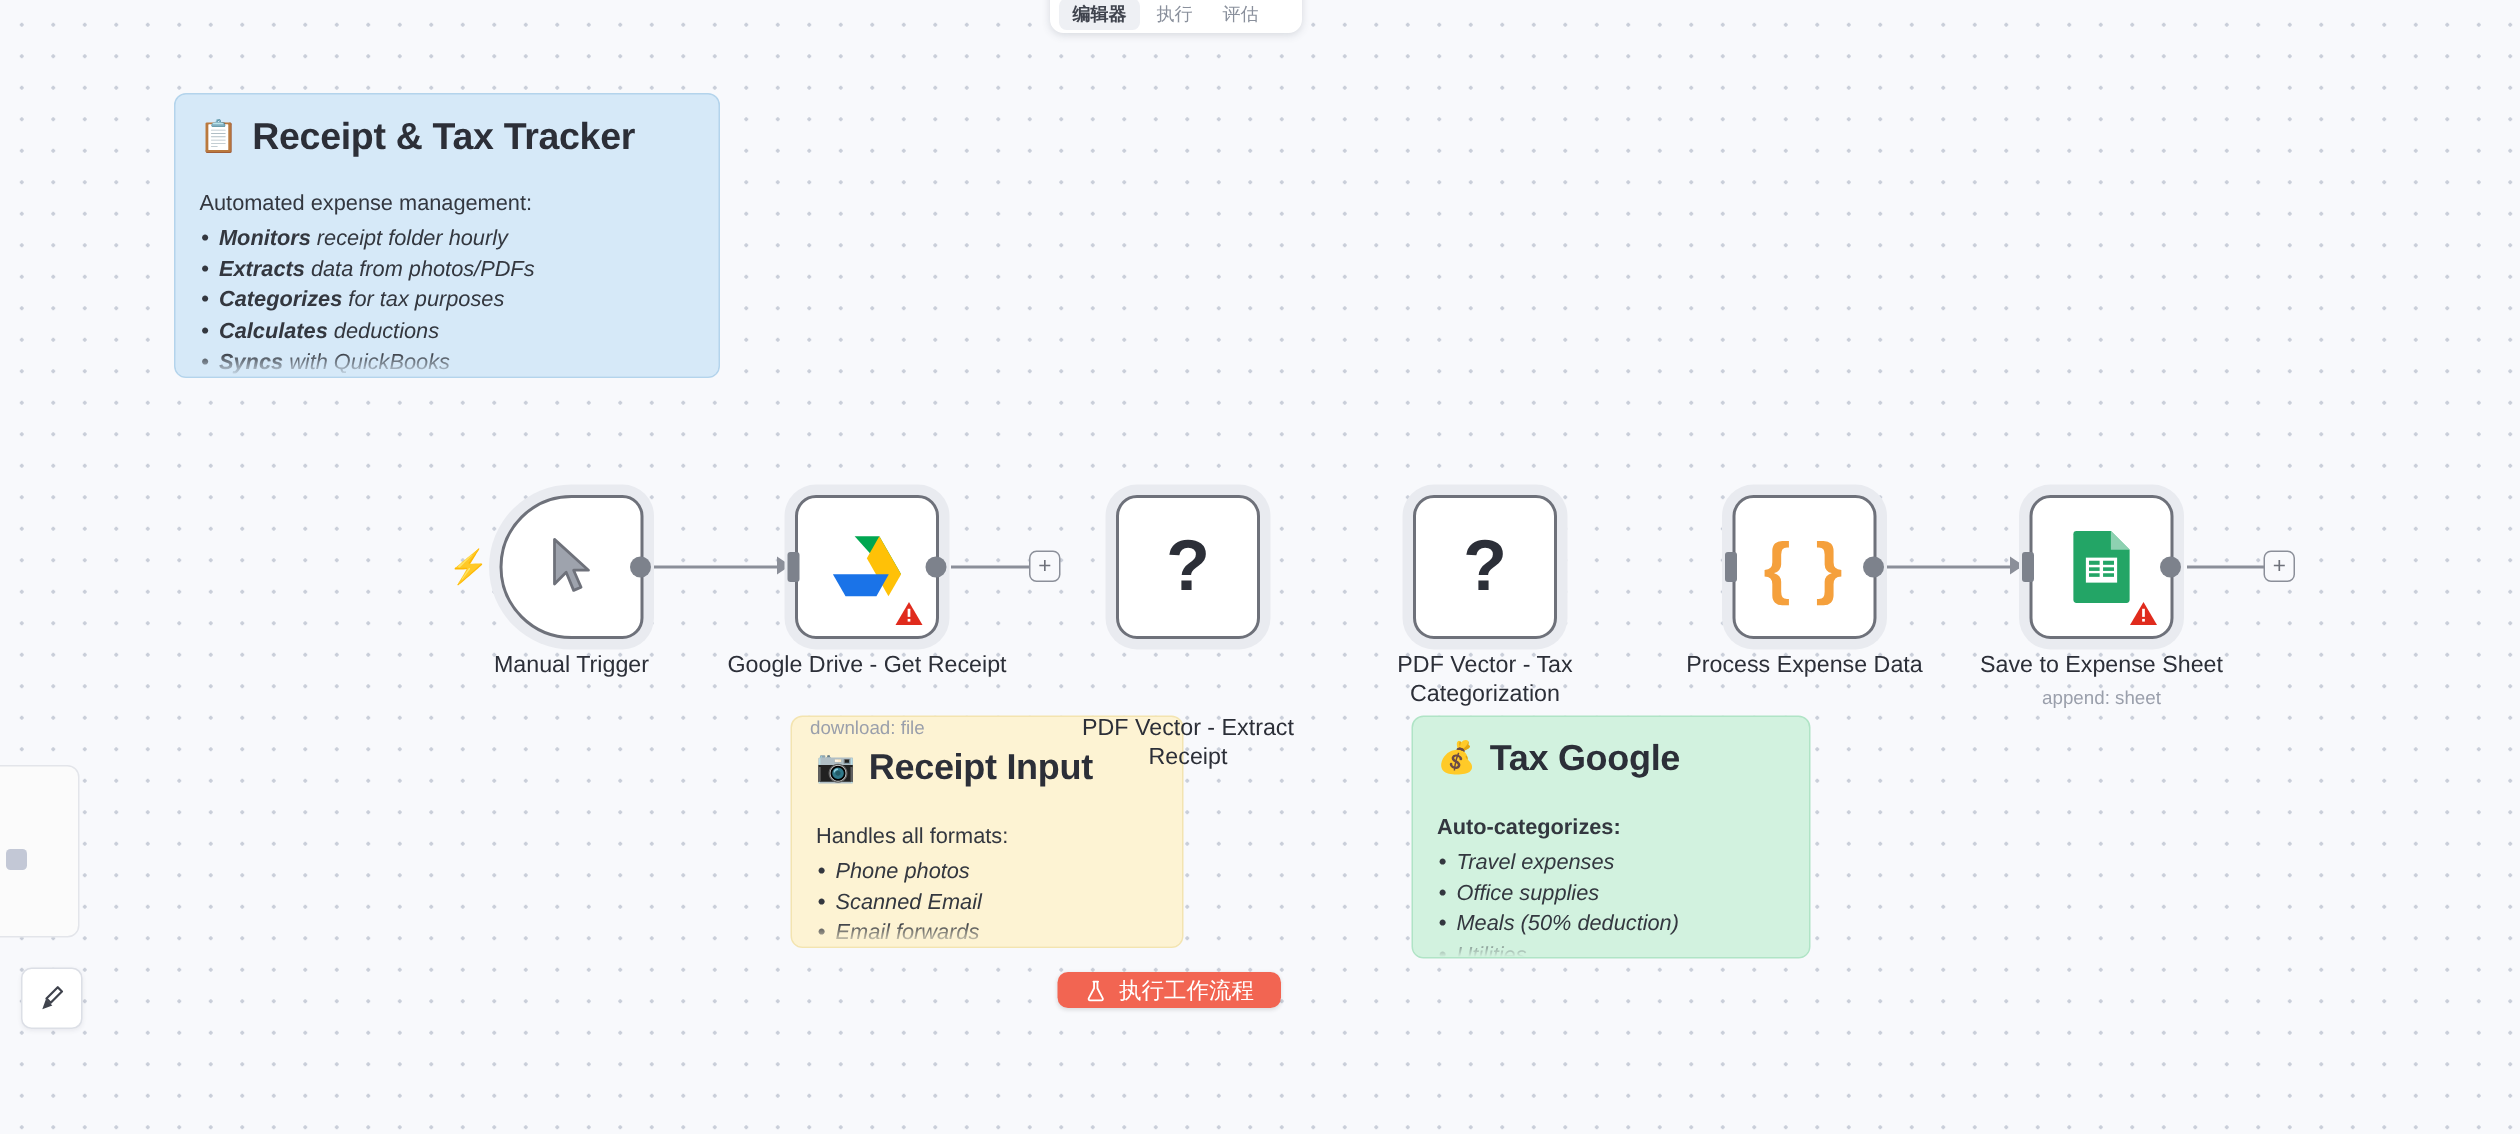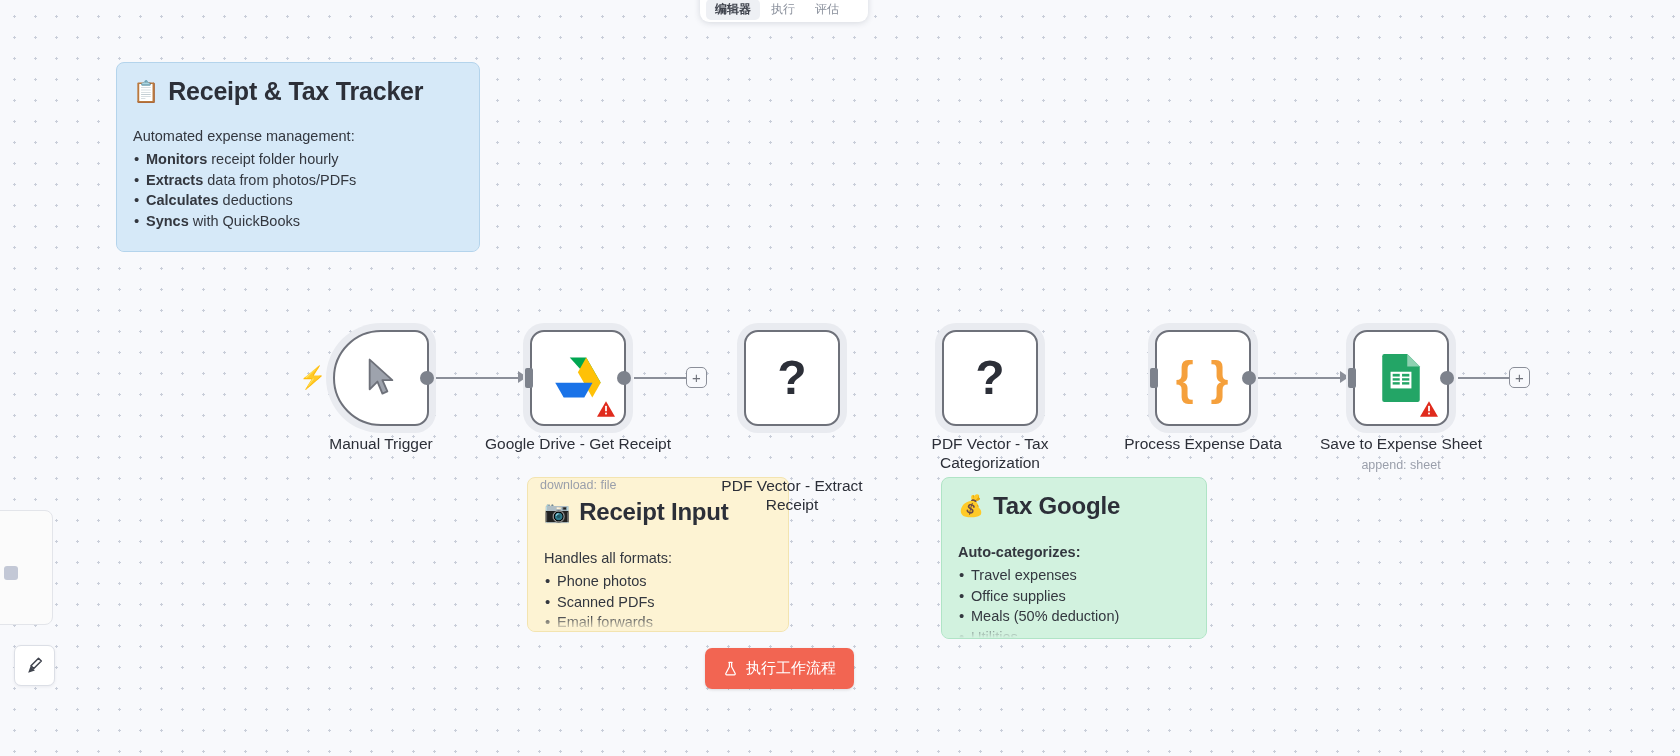--- a/index.html
+++ b/index.html
@@ -49,21 +49,21 @@
     display: flex; align-items: center; gap: 9px;
     margin-bottom: 12px;
   }
   .sticky-emoji { font-size: 21px; line-height: 1; }
   .sticky-title {
     font-size: 24px; font-weight: 700; color: #2c2f38;
     letter-spacing: -0.2px; line-height: 1.15;
   }
   .sticky-body { font-size: 14.5px; color: #33373f; line-height: 1.42; margin-top: 20px; }
   .sticky-body .intro { margin-bottom: 3px; }
-  .sticky-body ul { list-style: none; }
+  .sticky-body ul { list-style: none; font-style: italic; }
   .sticky-body li { position: relative; padding-left: 13px; }
   .sticky-body li::before {
     content: "\2022"; position: absolute; left: 1px; top: -1px;
     font-size: 15px; color: #33373f;
   }
   .sticky-body b { font-weight: 700; }
 
   #note-blue {
     left: 116px; top: 62px; width: 364px; height: 190px;
     background: #d6e9f8;
@@ -197,21 +197,21 @@
     background: #fff; border: 1px solid #dcdfe6;
     border-radius: 7px;
     display: flex; align-items: center; justify-content: center;
     z-index: 21;
     box-shadow: 0 1px 3px rgba(60,70,90,.08);
   }
 
   
   #execute-btn {
     position: absolute; left: 705px; top: 648px;
-    height: 41px; padding: 0 18px;
+    height: 24px; padding: 0 18px;
     background: #f26552;
     border: none; border-radius: 7px;
     color: #fff; font-size: 15px;
     font-family: "Liberation Sans", sans-serif;
     display: flex; align-items: center; gap: 8px;
     box-shadow: 0 1px 3px rgba(0,0,0,.12);
     z-index: 22; cursor: pointer;
   }
 </style>
 </head>
@@ -228,20 +228,21 @@
   <div class="sticky" id="note-blue">
     <div class="sticky-head">
       <span class="sticky-emoji">📋</span>
       <span class="sticky-title">Receipt &amp; Tax Tracker</span>
     </div>
     <div class="sticky-body">
       <div class="intro">Automated expense management:</div>
       <ul>
         <li><b>Monitors</b><span> receipt folder hourly</span></li>
         <li><b>Extracts</b><span> data from photos/PDFs</span></li>
+        <li><b>Categorizes</b><span> for tax purposes</span></li>
         <li><b>Calculates</b><span> deductions</span></li>
         <li><b>Syncs</b><span> with QuickBooks</span></li>
       </ul>
     </div>
     <div class="clip-fade"></div>
   </div>
 
   <div class="conn" style="left:436px; top:377px; width:88px;"></div>
   <div class="conn-arrow" style="left:518px; top:371px;"></div>
 
@@ -323,21 +324,21 @@
 
   <div class="sticky" id="note-yellow">
     <div class="sticky-head">
       <span class="sticky-emoji">📷</span>
       <span class="sticky-title">Receipt Input</span>
     </div>
     <div class="sticky-body">
       <div class="intro">Handles all formats:</div>
       <ul>
         <li><span>Phone photos</span></li>
-        <li><span>Scanned PDFs</span></li>
+        <li><span>Scanned Email</span></li>
         <li><span>Email forwards</span></li>
 
       </ul>
     </div>
     <div class="clip-fade"></div>
   </div>
 
   <div class="sticky" id="note-green">
     <div class="sticky-head">
       <span class="sticky-emoji">💰</span>

